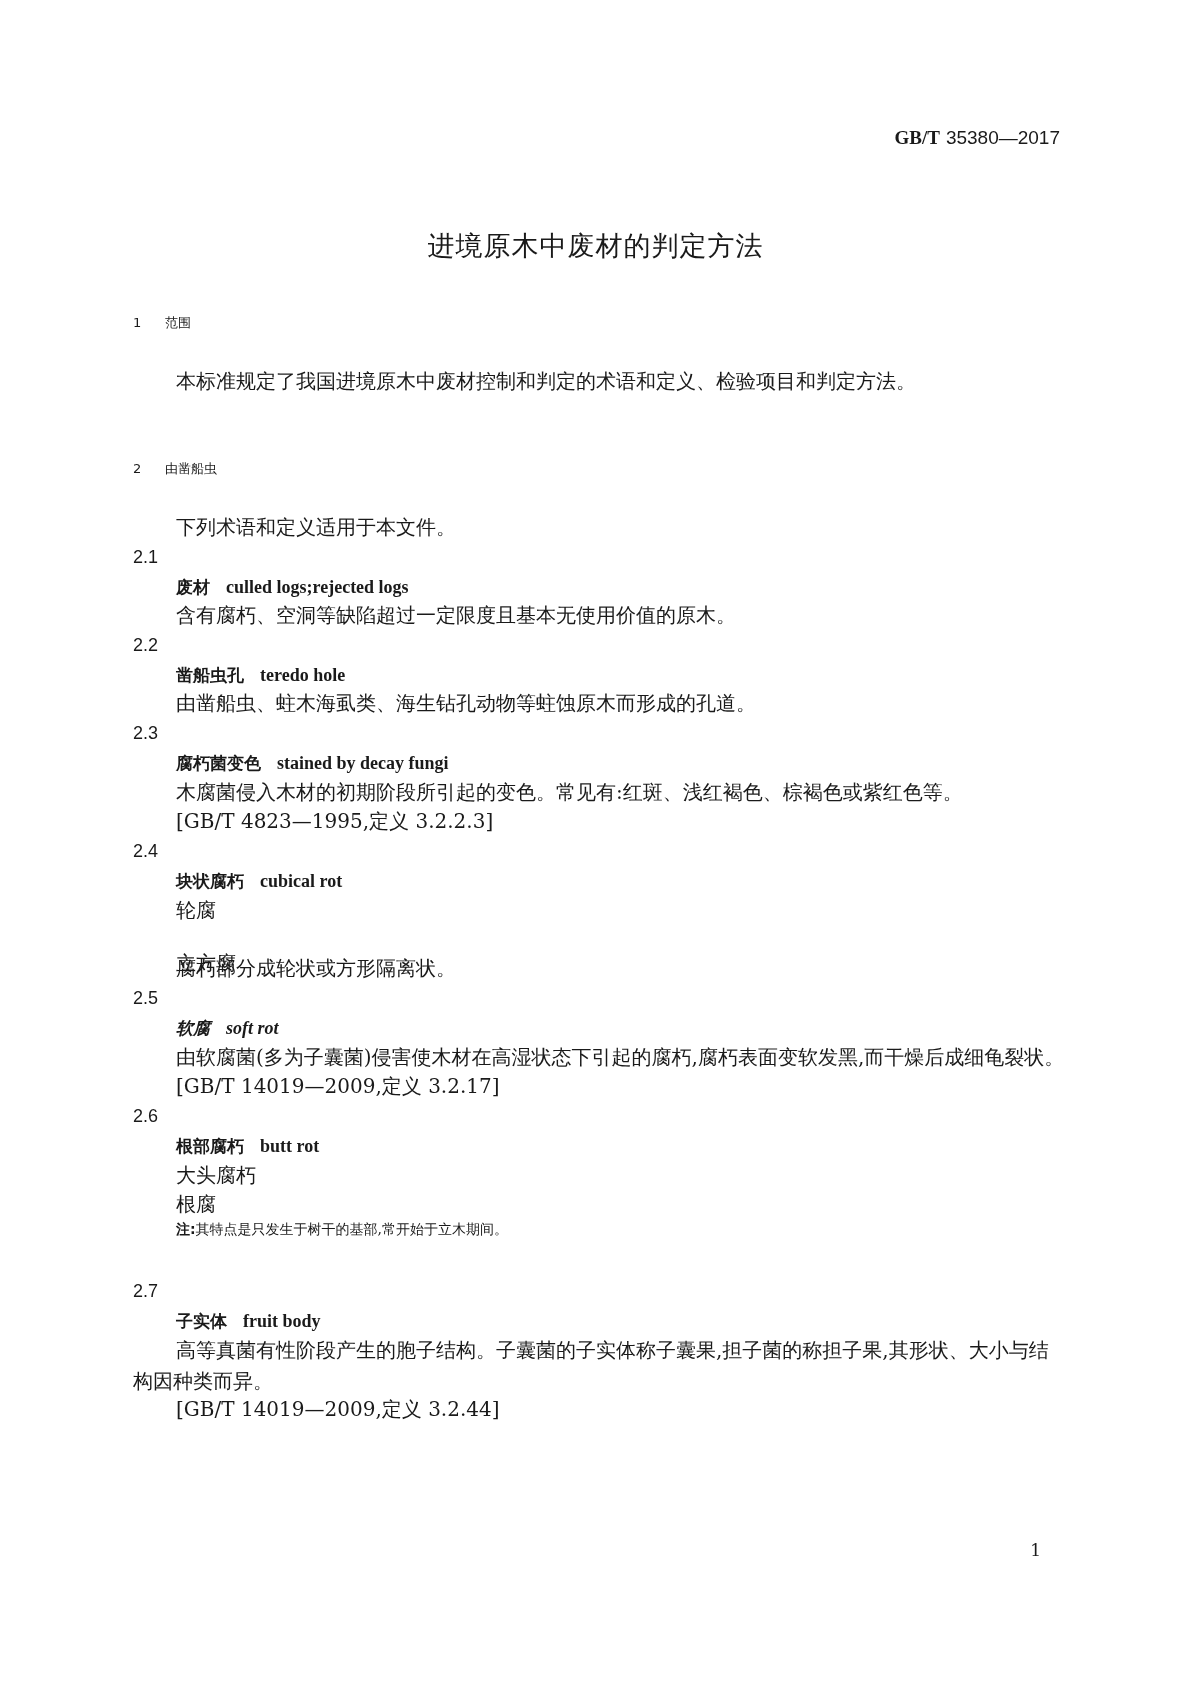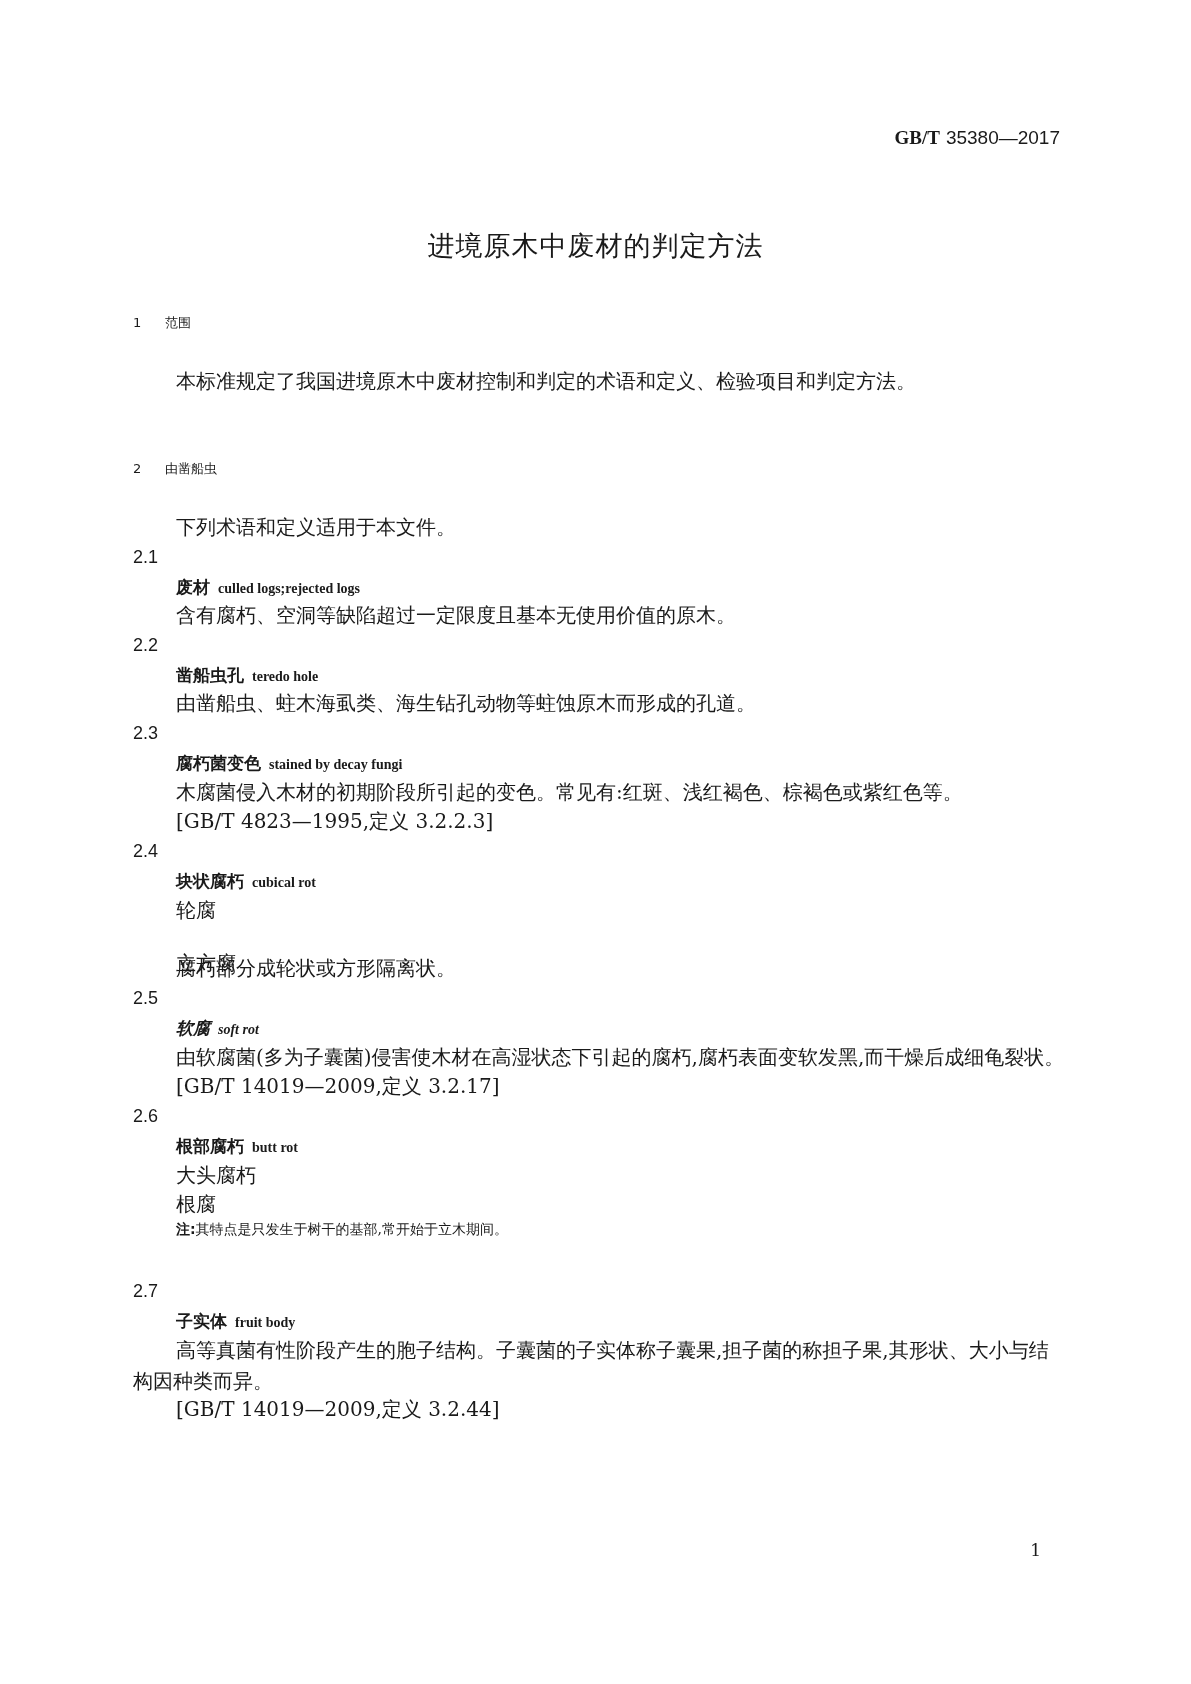--- a/index.html
+++ b/index.html
@@ -10,21 +10,21 @@
     .std-code .pre { font-family: "Liberation Serif", serif; font-weight: bold; }
     .std-code .num { font-family: "Liberation Sans", sans-serif; }
     .title { position: absolute; left: 0; width: 1191px; top: 228px; text-align: center;
       font-family: "DejaVu Sans", sans-serif; font-size: 27px; letter-spacing: 1px; }
     .line { position: absolute; white-space: nowrap; font-size: 20px; line-height: 26px; }
     .sec { left: 133px; font-family: "DejaVu Sans", sans-serif; font-size: 13px; }
     .sec .n { display: inline-block; width: 32px; }
     .num-l { left: 133px; font-family: "Liberation Sans", sans-serif; font-size: 18px; }
     .ind { left: 176px; }
     .term { font-family: "DejaVu Sans", sans-serif; font-weight: bold; font-size: 17px; }
-    .term .en { font-family: "Liberation Serif", serif; font-weight: bold; font-size: 14px; margin-left: 8px; }
+    .term .en { font-family: "Liberation Serif", serif; font-weight: bold; font-size: 18px; margin-left: 16px; }
     .note { left: 176px; font-size: 14px; }
     .note b { font-family: "DejaVu Sans", sans-serif; }
     .wrap { left: 133px; width: 930px; white-space: normal; text-indent: 43px; line-height: 31px; }
     .page-num { position: absolute; right: 150px; top: 1540px; font-size: 17px; }
   </style>
 </head>
 <body>
 
 <div class="page">
 

